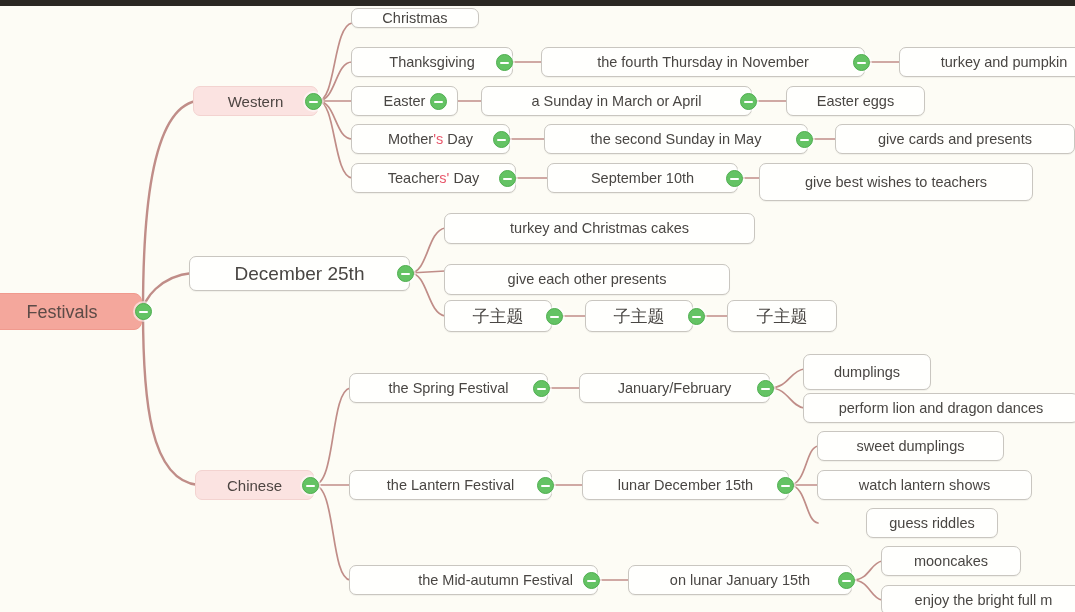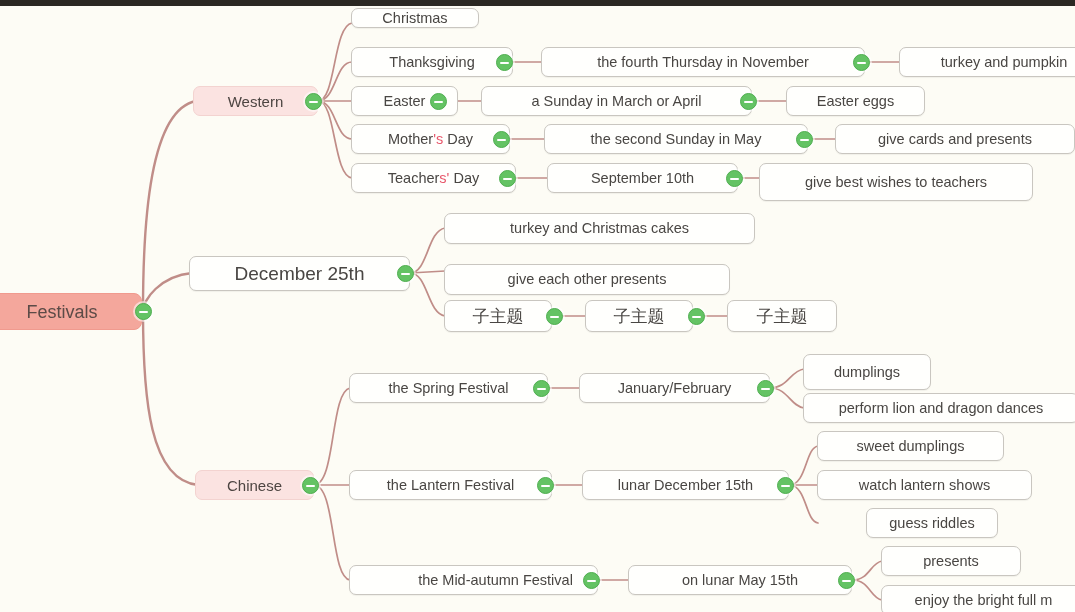--- a/index.html
+++ b/index.html
@@ -314,25 +314,25 @@
   <div class="node" style="left:858px; top:508px; width:132px; height:30px;margin-left:8px;">
     <span class="txt">guess riddles</span>
   </div>
 
   <div class="node" style="left:349px; top:565px; width:249px; height:30px;padding-left:44px;">
     <span class="txt">the Mid-autumn Festival</span>
   </div>
   <div class="toggle" style="left:583px; top:572px;"></div>
 
   <div class="node" style="left:628px; top:565px; width:224px; height:30px;">
-    <span class="txt">on lunar May 15th</span>
+    <span class="txt">on lunar January 15th</span>
   </div>
   <div class="toggle" style="left:838px; top:572px;"></div>
 
   <div class="node" style="left:881px; top:546px; width:140px; height:30px;">
-    <span class="txt">presents</span>
+    <span class="txt">mooncakes</span>
   </div>
 
   <div class="node" style="left:881px; top:585px; width:205px; height:30px;">
     <span class="txt">enjoy the bright full m</span>
   </div>
 
 </div>
 
 </body></html>

